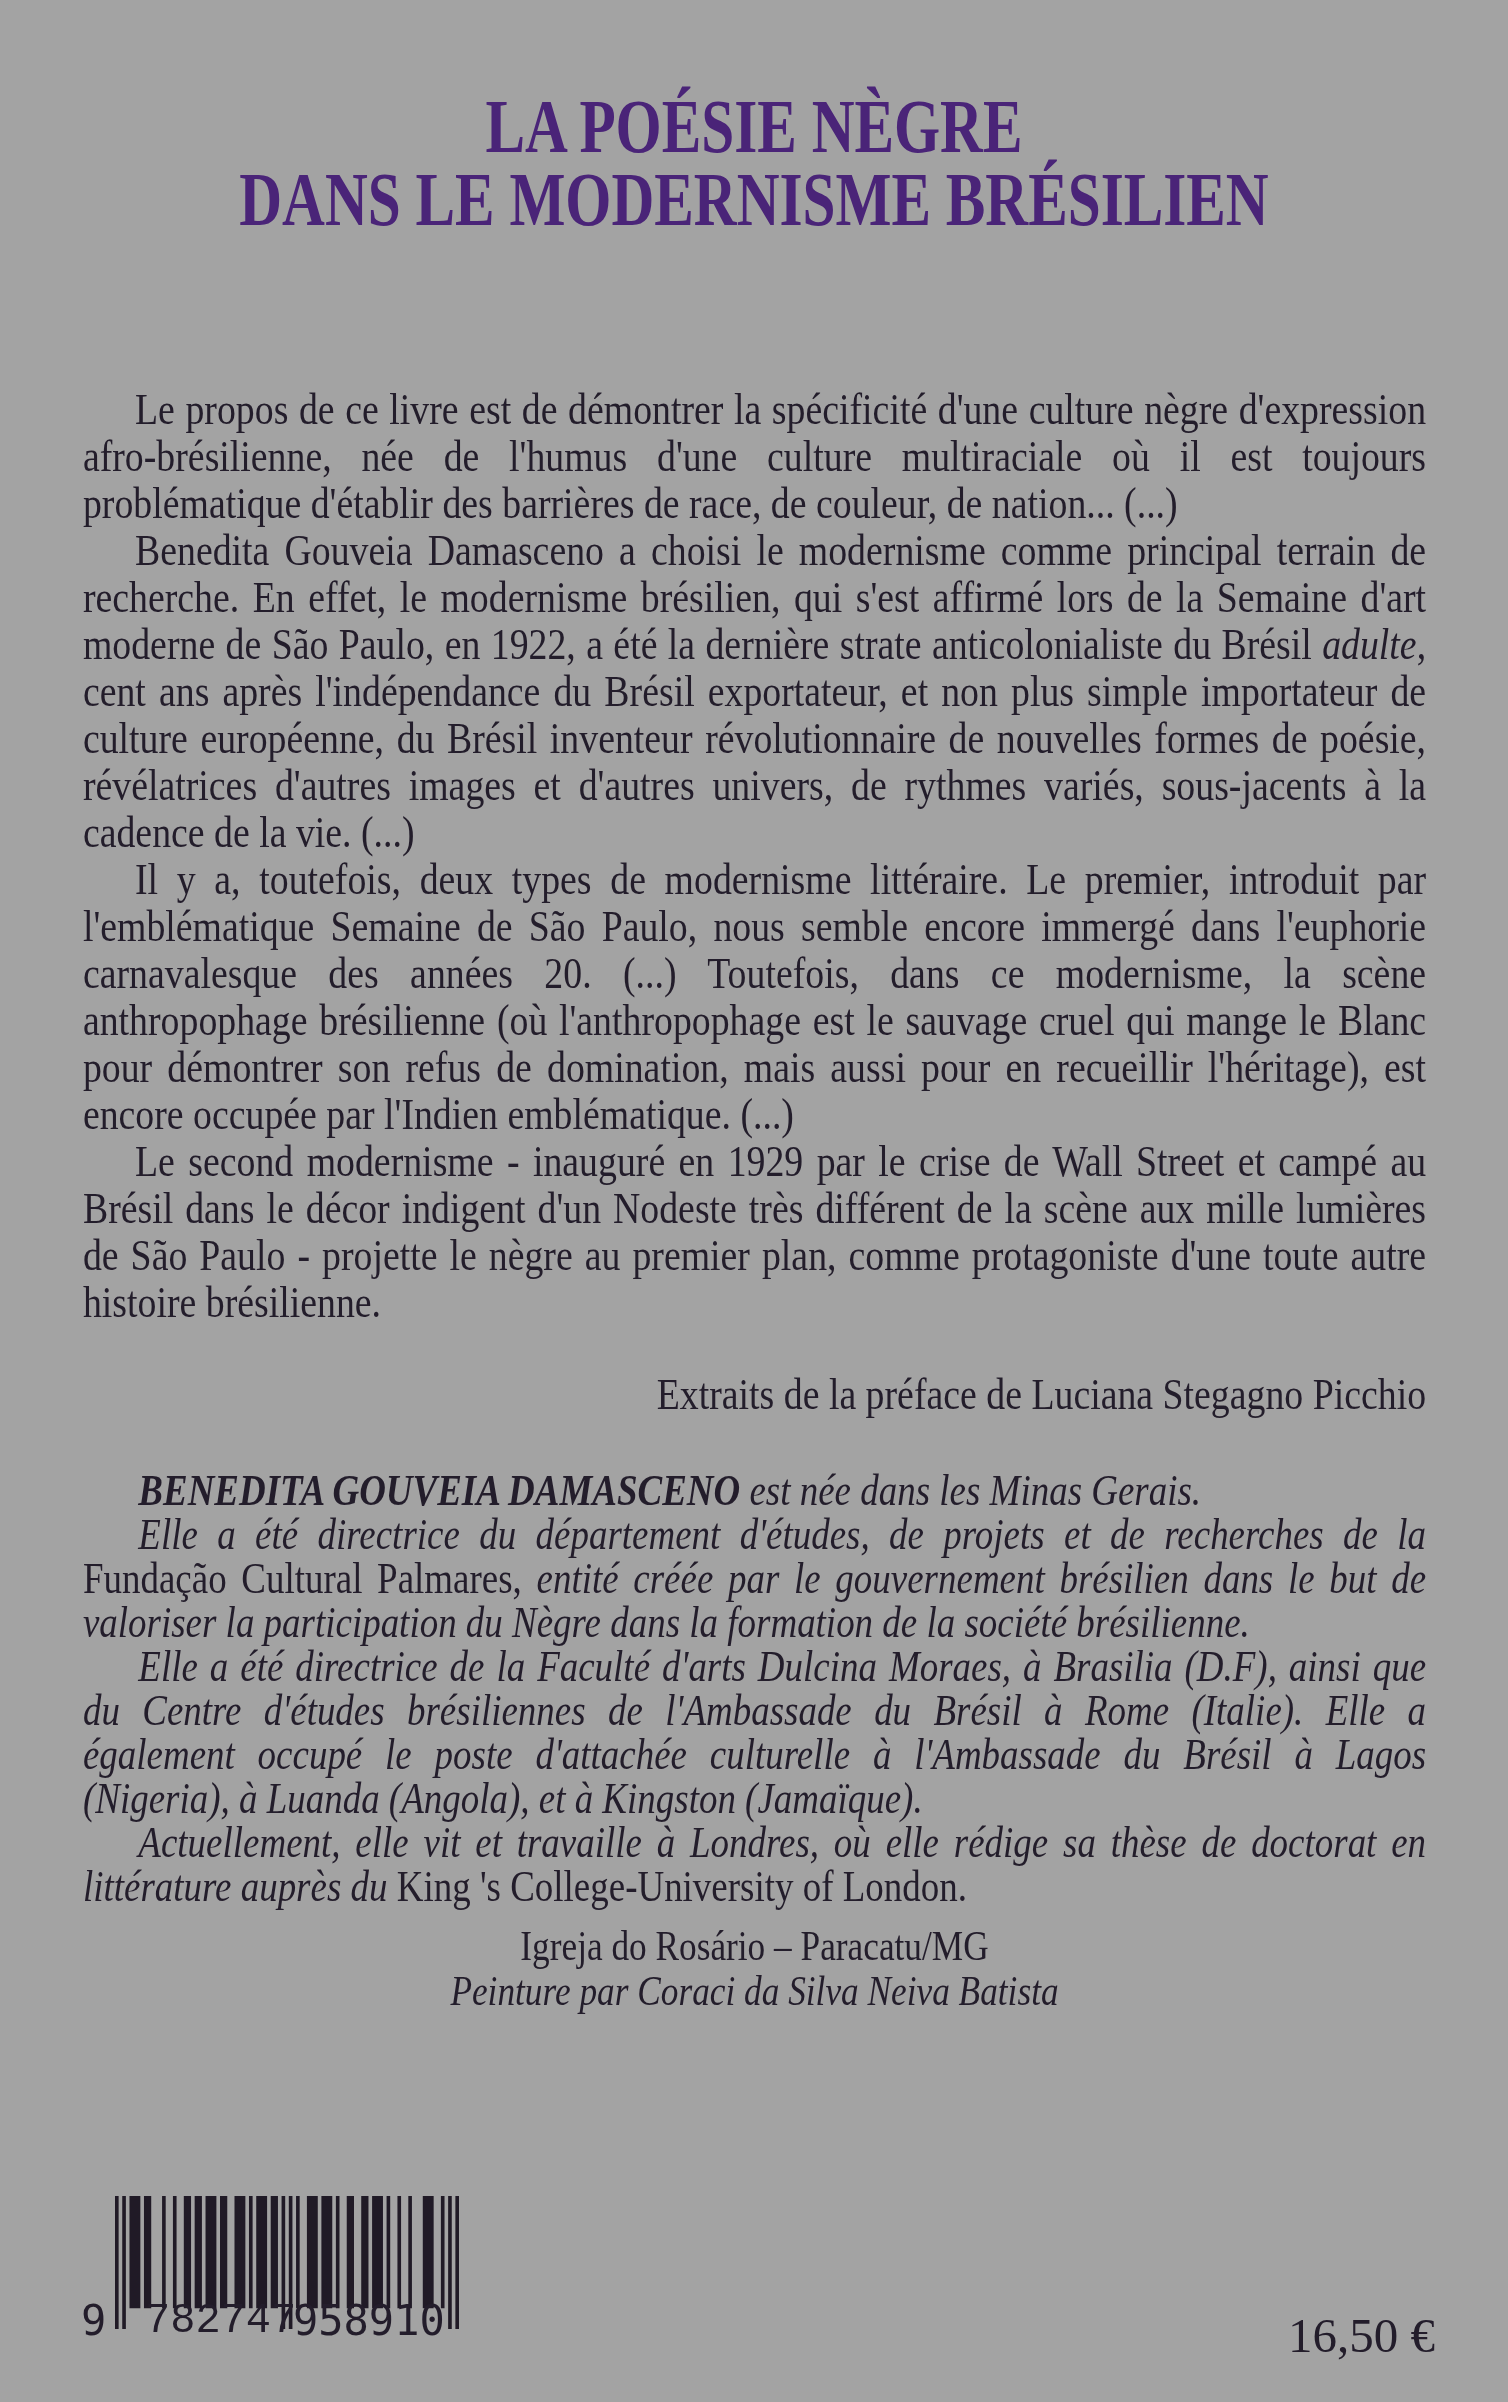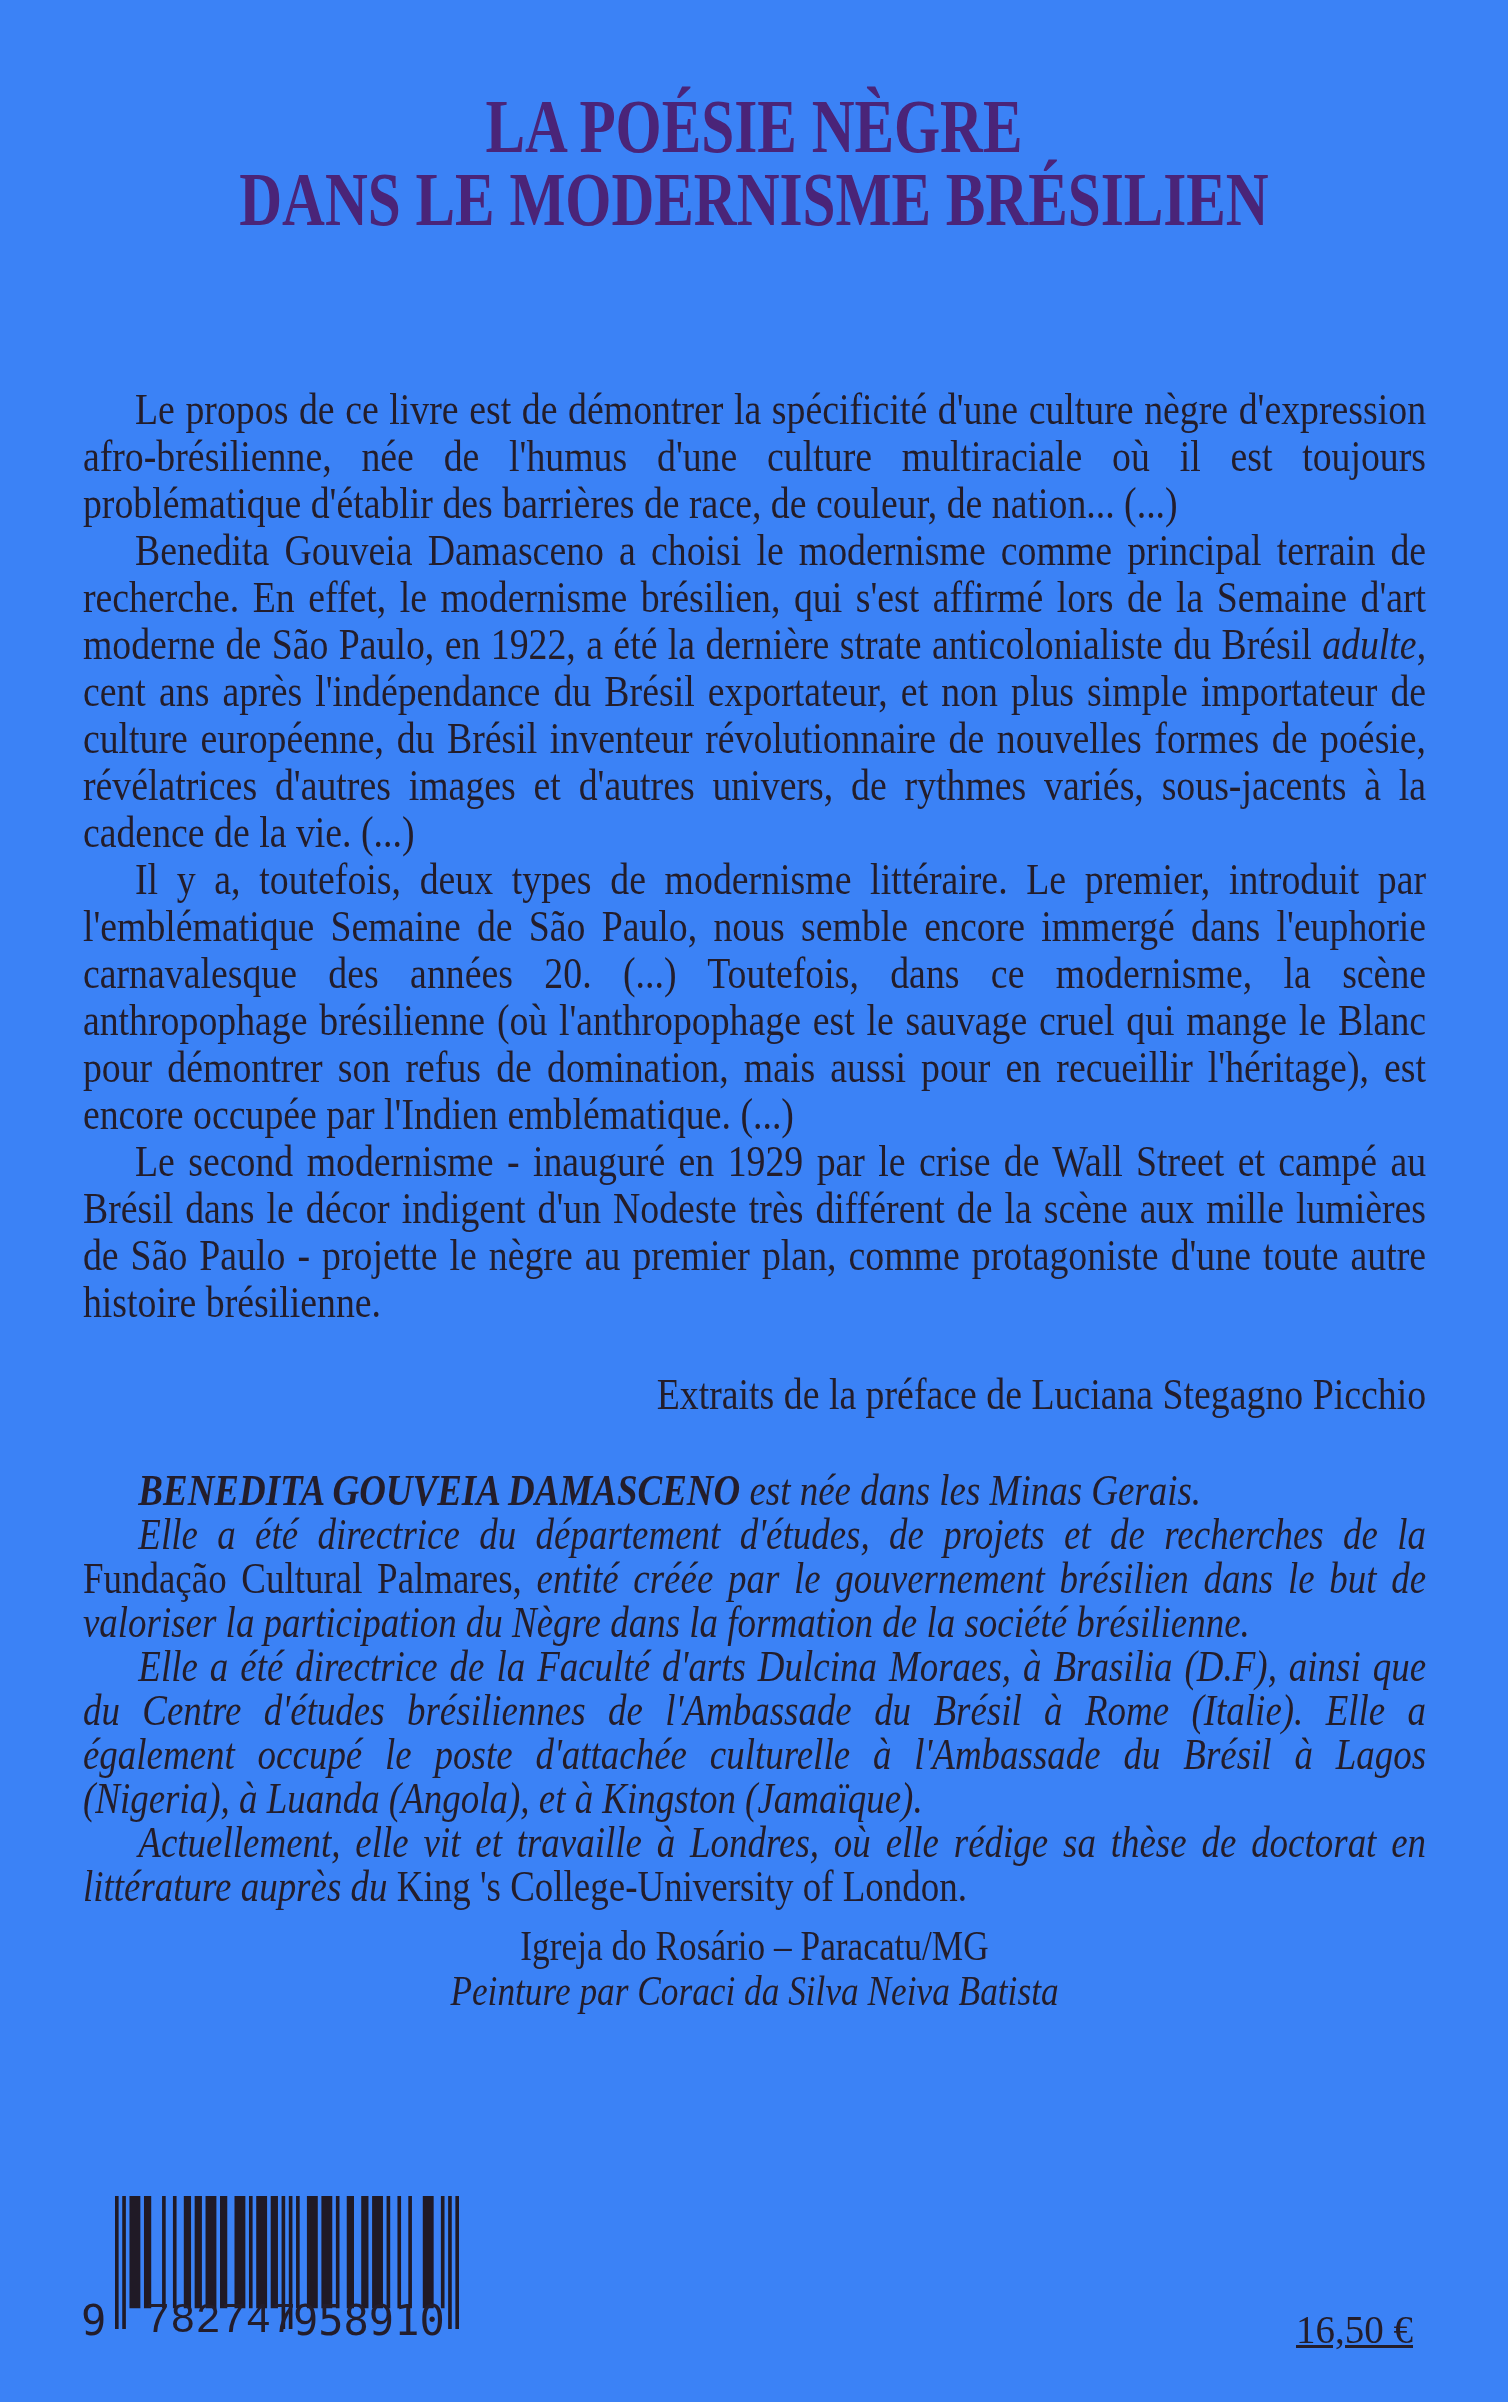--- a/index.html
+++ b/index.html
@@ -55,26 +55,26 @@
   .bc-digit {
     position:absolute; top:104px;
     font-family:"DejaVu Sans Mono", monospace;
     font-size:42px; line-height:1;
     letter-spacing:0;
   }
   .bcd-first { left:0; }
   .bcd-left  { left:64px;font-family:Liberation Mono, monospace; }
   .bcd-right { left:212px; }
   .isbn  { position:absolute; right:83px; top:2258px; font-size:41px; line-height:1.1; }
-  .price { position:absolute; right:95px; top:2309px; font-size:39px; line-height:1.1;text-decoration:underline; }
+  .price { position:absolute; right:73px; top:2309px; font-size:49px; line-height:1.1; }
 </style>
 </head>
 <body>
 
-<div class="page" style="background: #3b82f6; color: rgb(35, 29, 43);">
+<div class="page" style="background: #a3a3a3; color: rgb(35, 29, 43);">
 
   <div class="title" style="color: rgb(74, 36, 120);">
     <div>LA POÉSIE NÈGRE</div>
     <div>DANS LE MODERNISME BRÉSILIEN</div>
   </div>
 
   <div class="flow">
 
     <div class="synopsis">
       <p><span>Le propos de ce livre est de démontrer la spécificité d'une culture nègre d'expression afro-brésilienne, née de l'humus d'une culture multiraciale où il est toujours problématique d'établir des barrières de race, de couleur, de nation... (...)</span></p>

